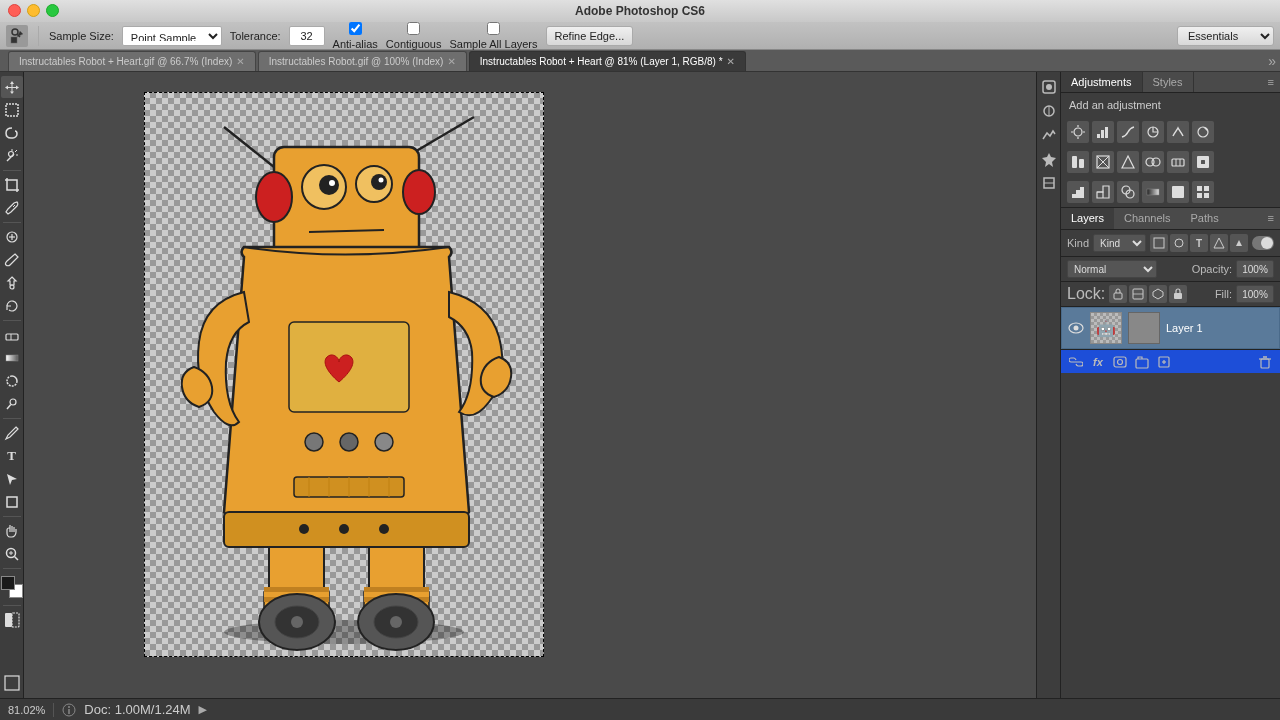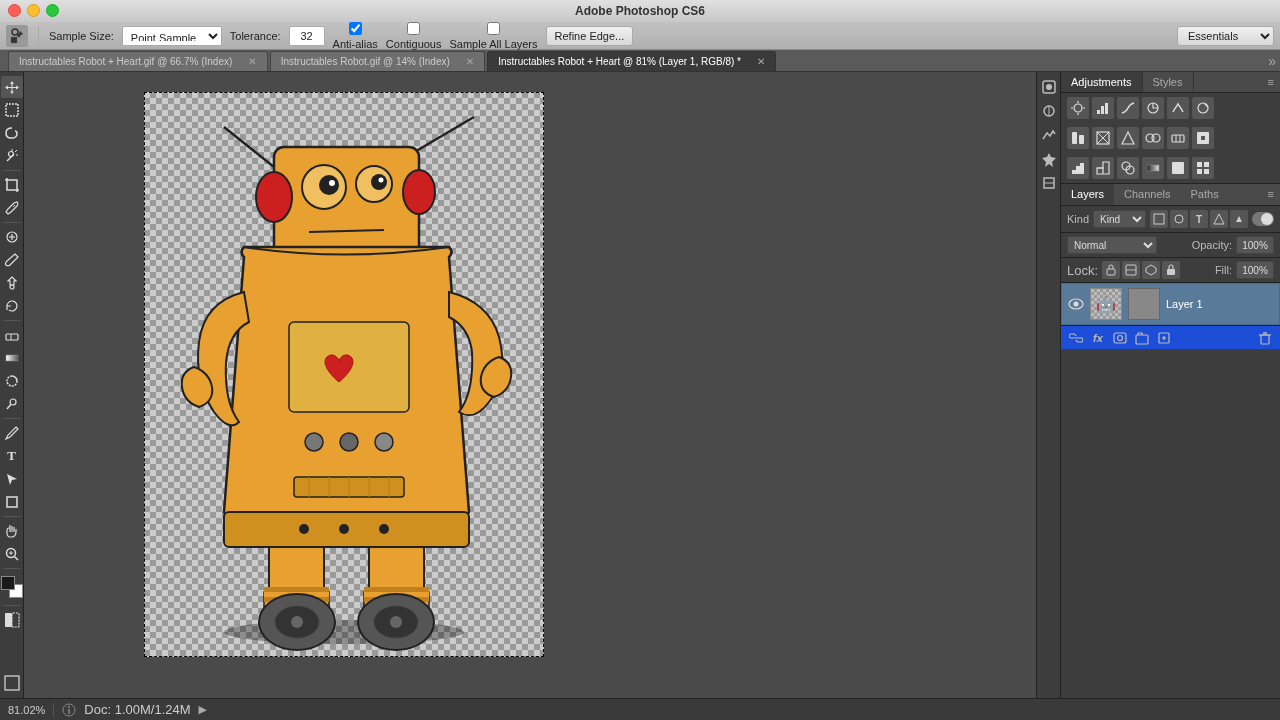--- a/index.html
+++ b/index.html
@@ -54,21 +54,21 @@
       background: #5a5a5a;
       display: flex; align-items: flex-end;
       border-bottom: 1px solid #333;
       padding-left: 8px;
       gap: 2px;
       position: relative;
     }
     .tab {
       height: 20px; padding: 0 10px;
       background: #6e6e6e; border: 1px solid #444; border-bottom: none;
-      border-radius: 3px 3px 0 0; display: flex; align-items: center; gap: 16px;
+      border-radius: 3px 3px 0 0; display: flex; align-items: center; gap: 4px;
       font-size: 10px; color: #ccc; cursor: pointer; white-space: nowrap;
     }
     .tab.active { background: #3a3a3a; color: #fff; border-color: #333; }
     .tab .tab-close { color: #aaa; font-size: 10px; }
     .tab-collapse { position: absolute; right: 4px; top: 3px; color: #aaa; font-size: 14px; cursor: pointer; }
 
     
     #main {
       display: flex;
       height: calc(720px - 22px - 28px - 22px - 22px);
@@ -188,21 +188,21 @@
     .opacity-label { font-size: 11px; color: #bbb; margin-left: auto; }
     .opacity-input {
       width: 38px; height: 18px; font-size: 10px; background: #555;
       border: 1px solid #444; border-radius: 2px; color: #ddd; text-align: center;
     }
 
     .layers-lock {
       display: flex; align-items: center; padding: 3px 6px; gap: 4px;
       border-bottom: 1px solid #222;
     }
-    .lock-label { font-size: 13px; color: #bbb; }
+    .lock-label { font-size: 16px; color: #bbb; }
     .lock-icons { display: flex; gap: 2px; }
     .lock-icon { width: 18px; height: 18px; background: #555; border-radius: 2px; display: flex; align-items: center; justify-content: center; font-size: 10px; color: #ccc; cursor: pointer; }
     .fill-label { font-size: 11px; color: #bbb; margin-left: auto; }
     .fill-input {
       width: 38px; height: 18px; font-size: 10px; background: #555;
       border: 1px solid #444; border-radius: 2px; color: #ddd; text-align: center;
     }
 
     .layer-item {
       display: flex; align-items: center; padding: 4px 6px; gap: 6px;
@@ -310,21 +310,21 @@
     <option>Painting</option>
   </select>
 </div>
 
 <div id="tabbar">
   <div class="tab">
     <span style="font-size:10px;">Instructables Robot + Heart.gif @ 66.7% (Index)</span>
     <span class="tab-close">✕</span>
   </div>
   <div class="tab">
-    <span style="font-size:10px;">Instructables Robot.gif @ 14% (Index)</span>
+    <span style="font-size:10px;">Instructables Robot.gif @ 100% (Index)</span>
     <span class="tab-close">✕</span>
   </div>
   <div class="tab active">
     <span style="font-size:10px;">Instructables Robot + Heart @ 81% (Layer 1, RGB/8) *</span>
     <span class="tab-close">✕</span>
   </div>
   <span class="tab-collapse">»</span>
 </div>
 
 <div id="main">
@@ -594,20 +594,21 @@
   </div>
 
   <div id="right-panel">
 
     <div id="adjustments-panel">
       <div class="panel-tabs">
         <div class="panel-tab active">Adjustments</div>
         <div class="panel-tab">Styles</div>
         <div class="panel-collapse">≡</div>
       </div>
+      <div class="adj-header">Add an adjustment</div>
       <div class="adj-icons">
 
         <div class="adj-icon" title="Brightness/Contrast">
           <svg width="16" height="16" viewBox="0 0 16 16">
               <circle cx="8" cy="8" r="4" fill="none" stroke="#ddd" stroke-width="1.2"></circle>
               <line x1="8" y1="1" x2="8" y2="3" stroke="#ddd" stroke-width="1.2"></line>
               <line x1="8" y1="13" x2="8" y2="15" stroke="#ddd" stroke-width="1.2"></line>
               <line x1="1" y1="8" x2="3" y2="8" stroke="#ddd" stroke-width="1.2"></line>
               <line x1="13" y1="8" x2="15" y2="8" stroke="#ddd" stroke-width="1.2"></line>
             </svg>

